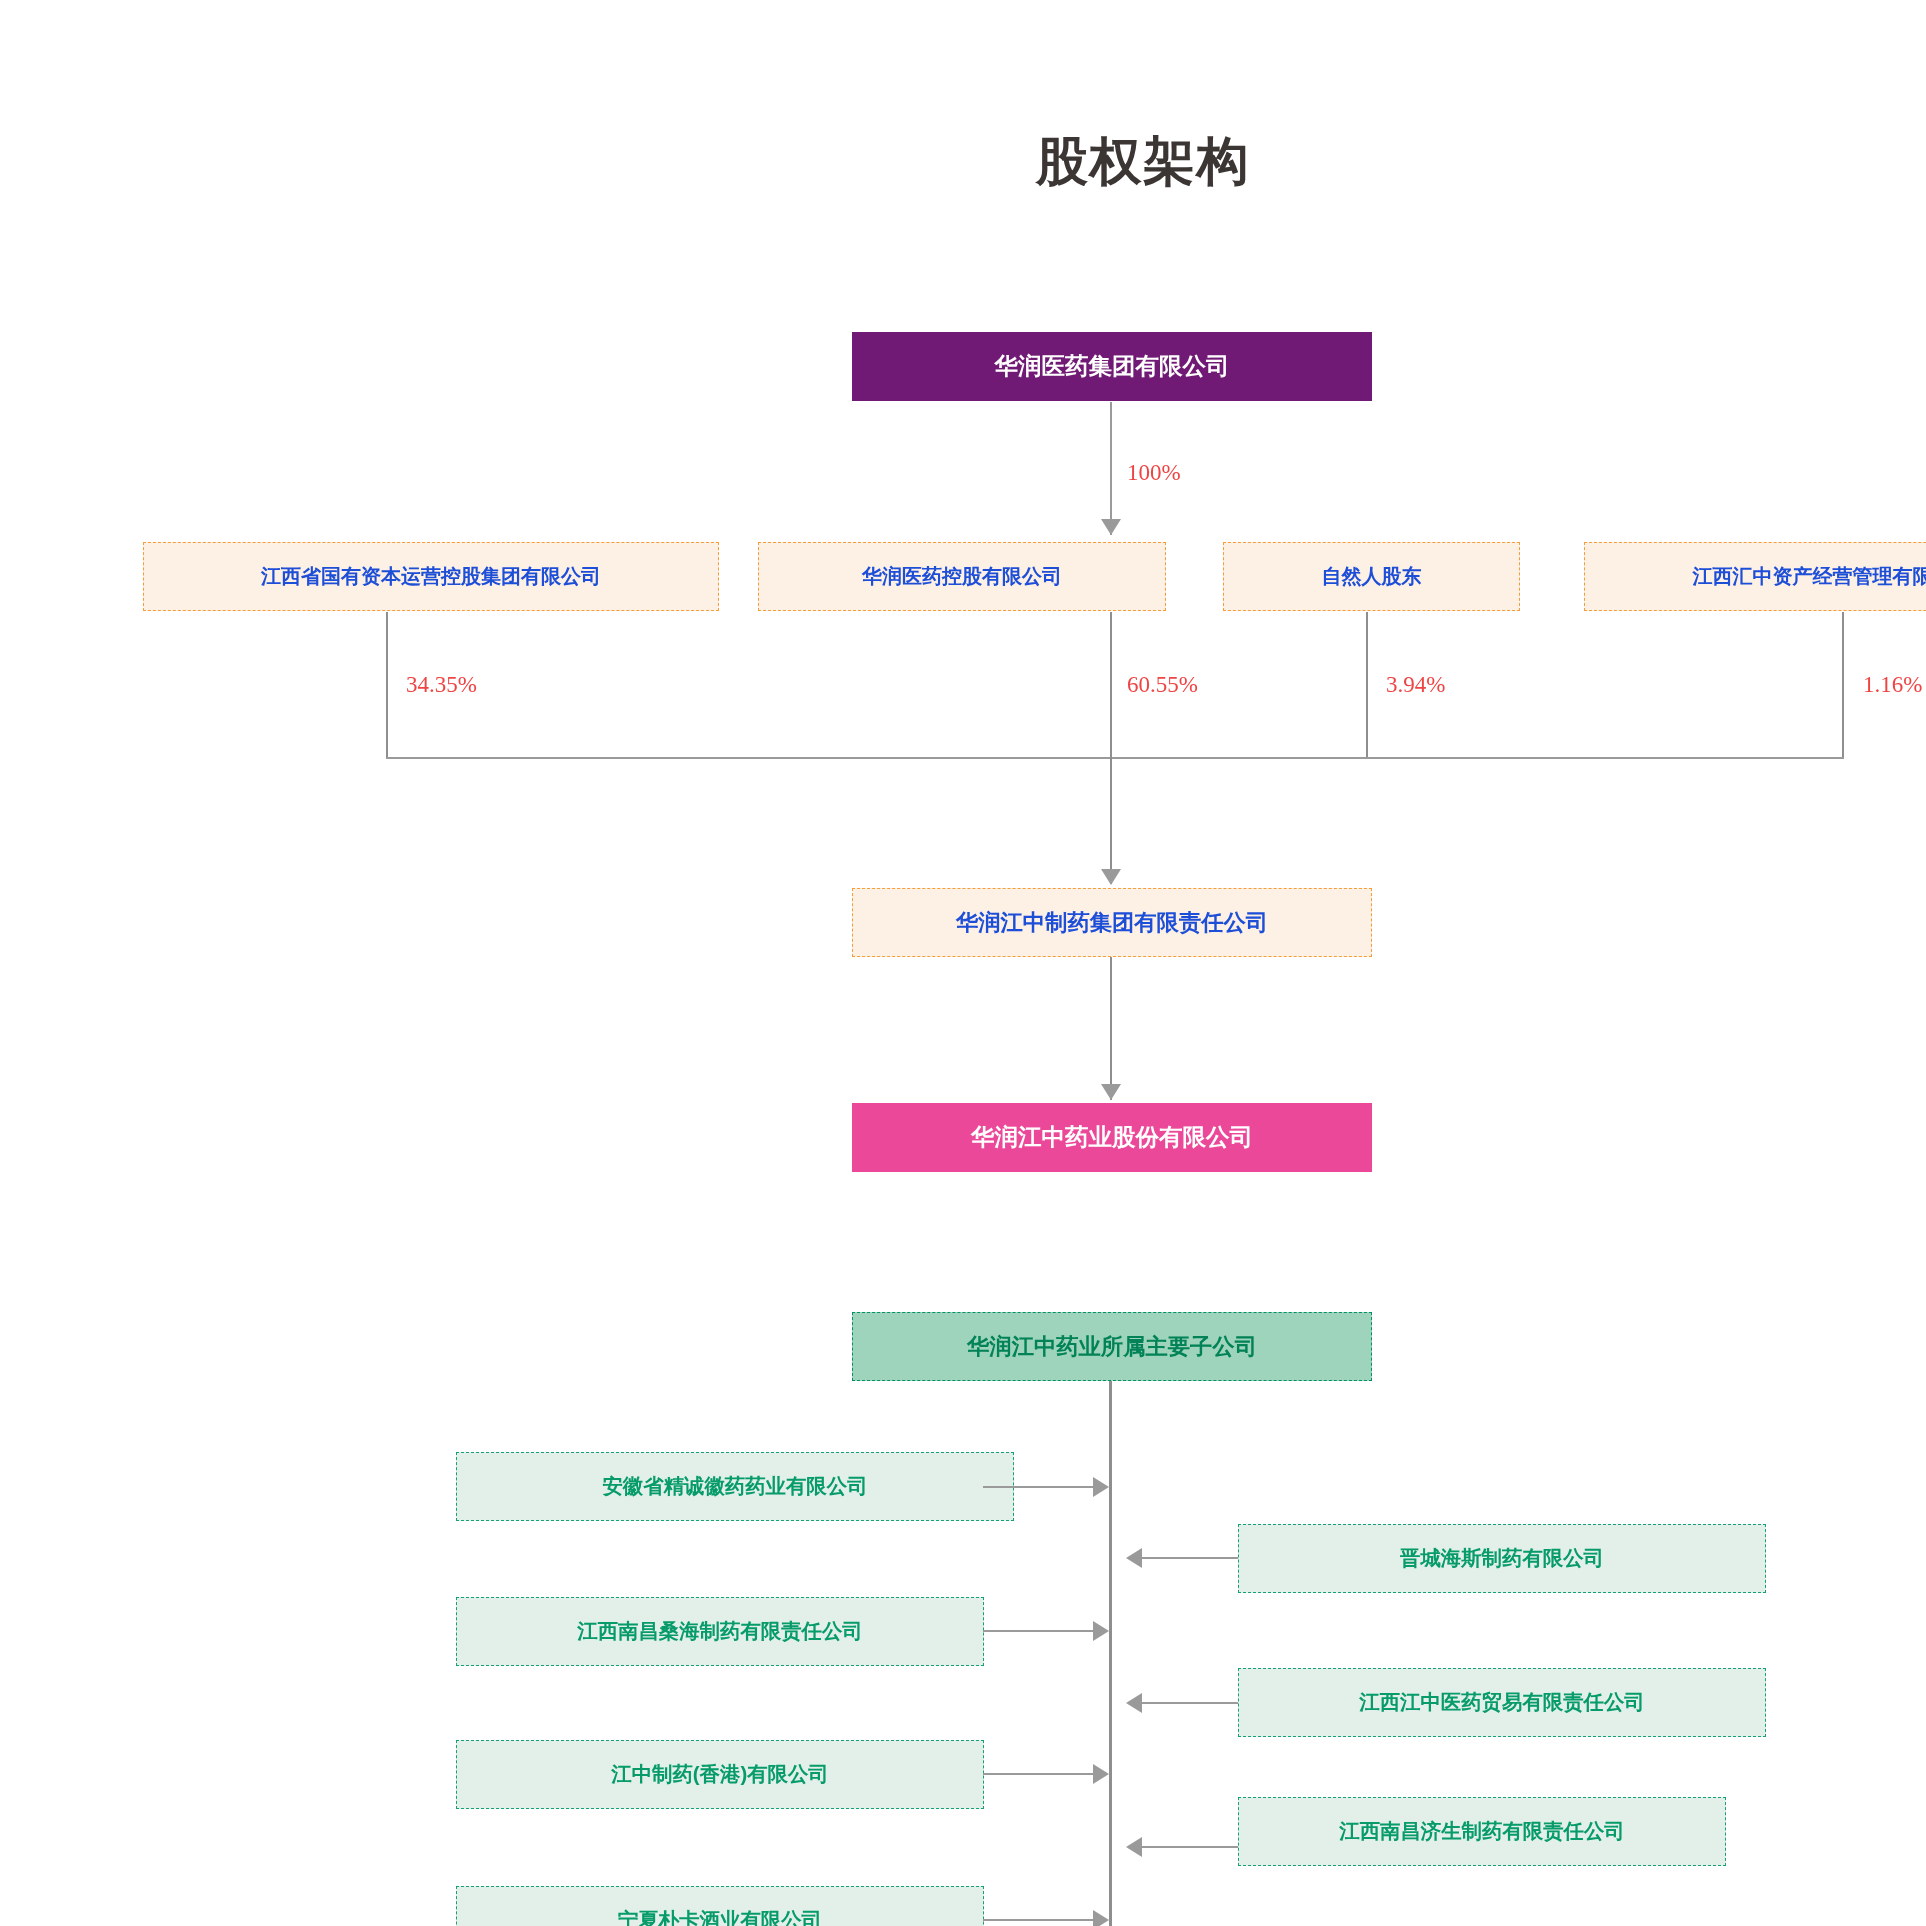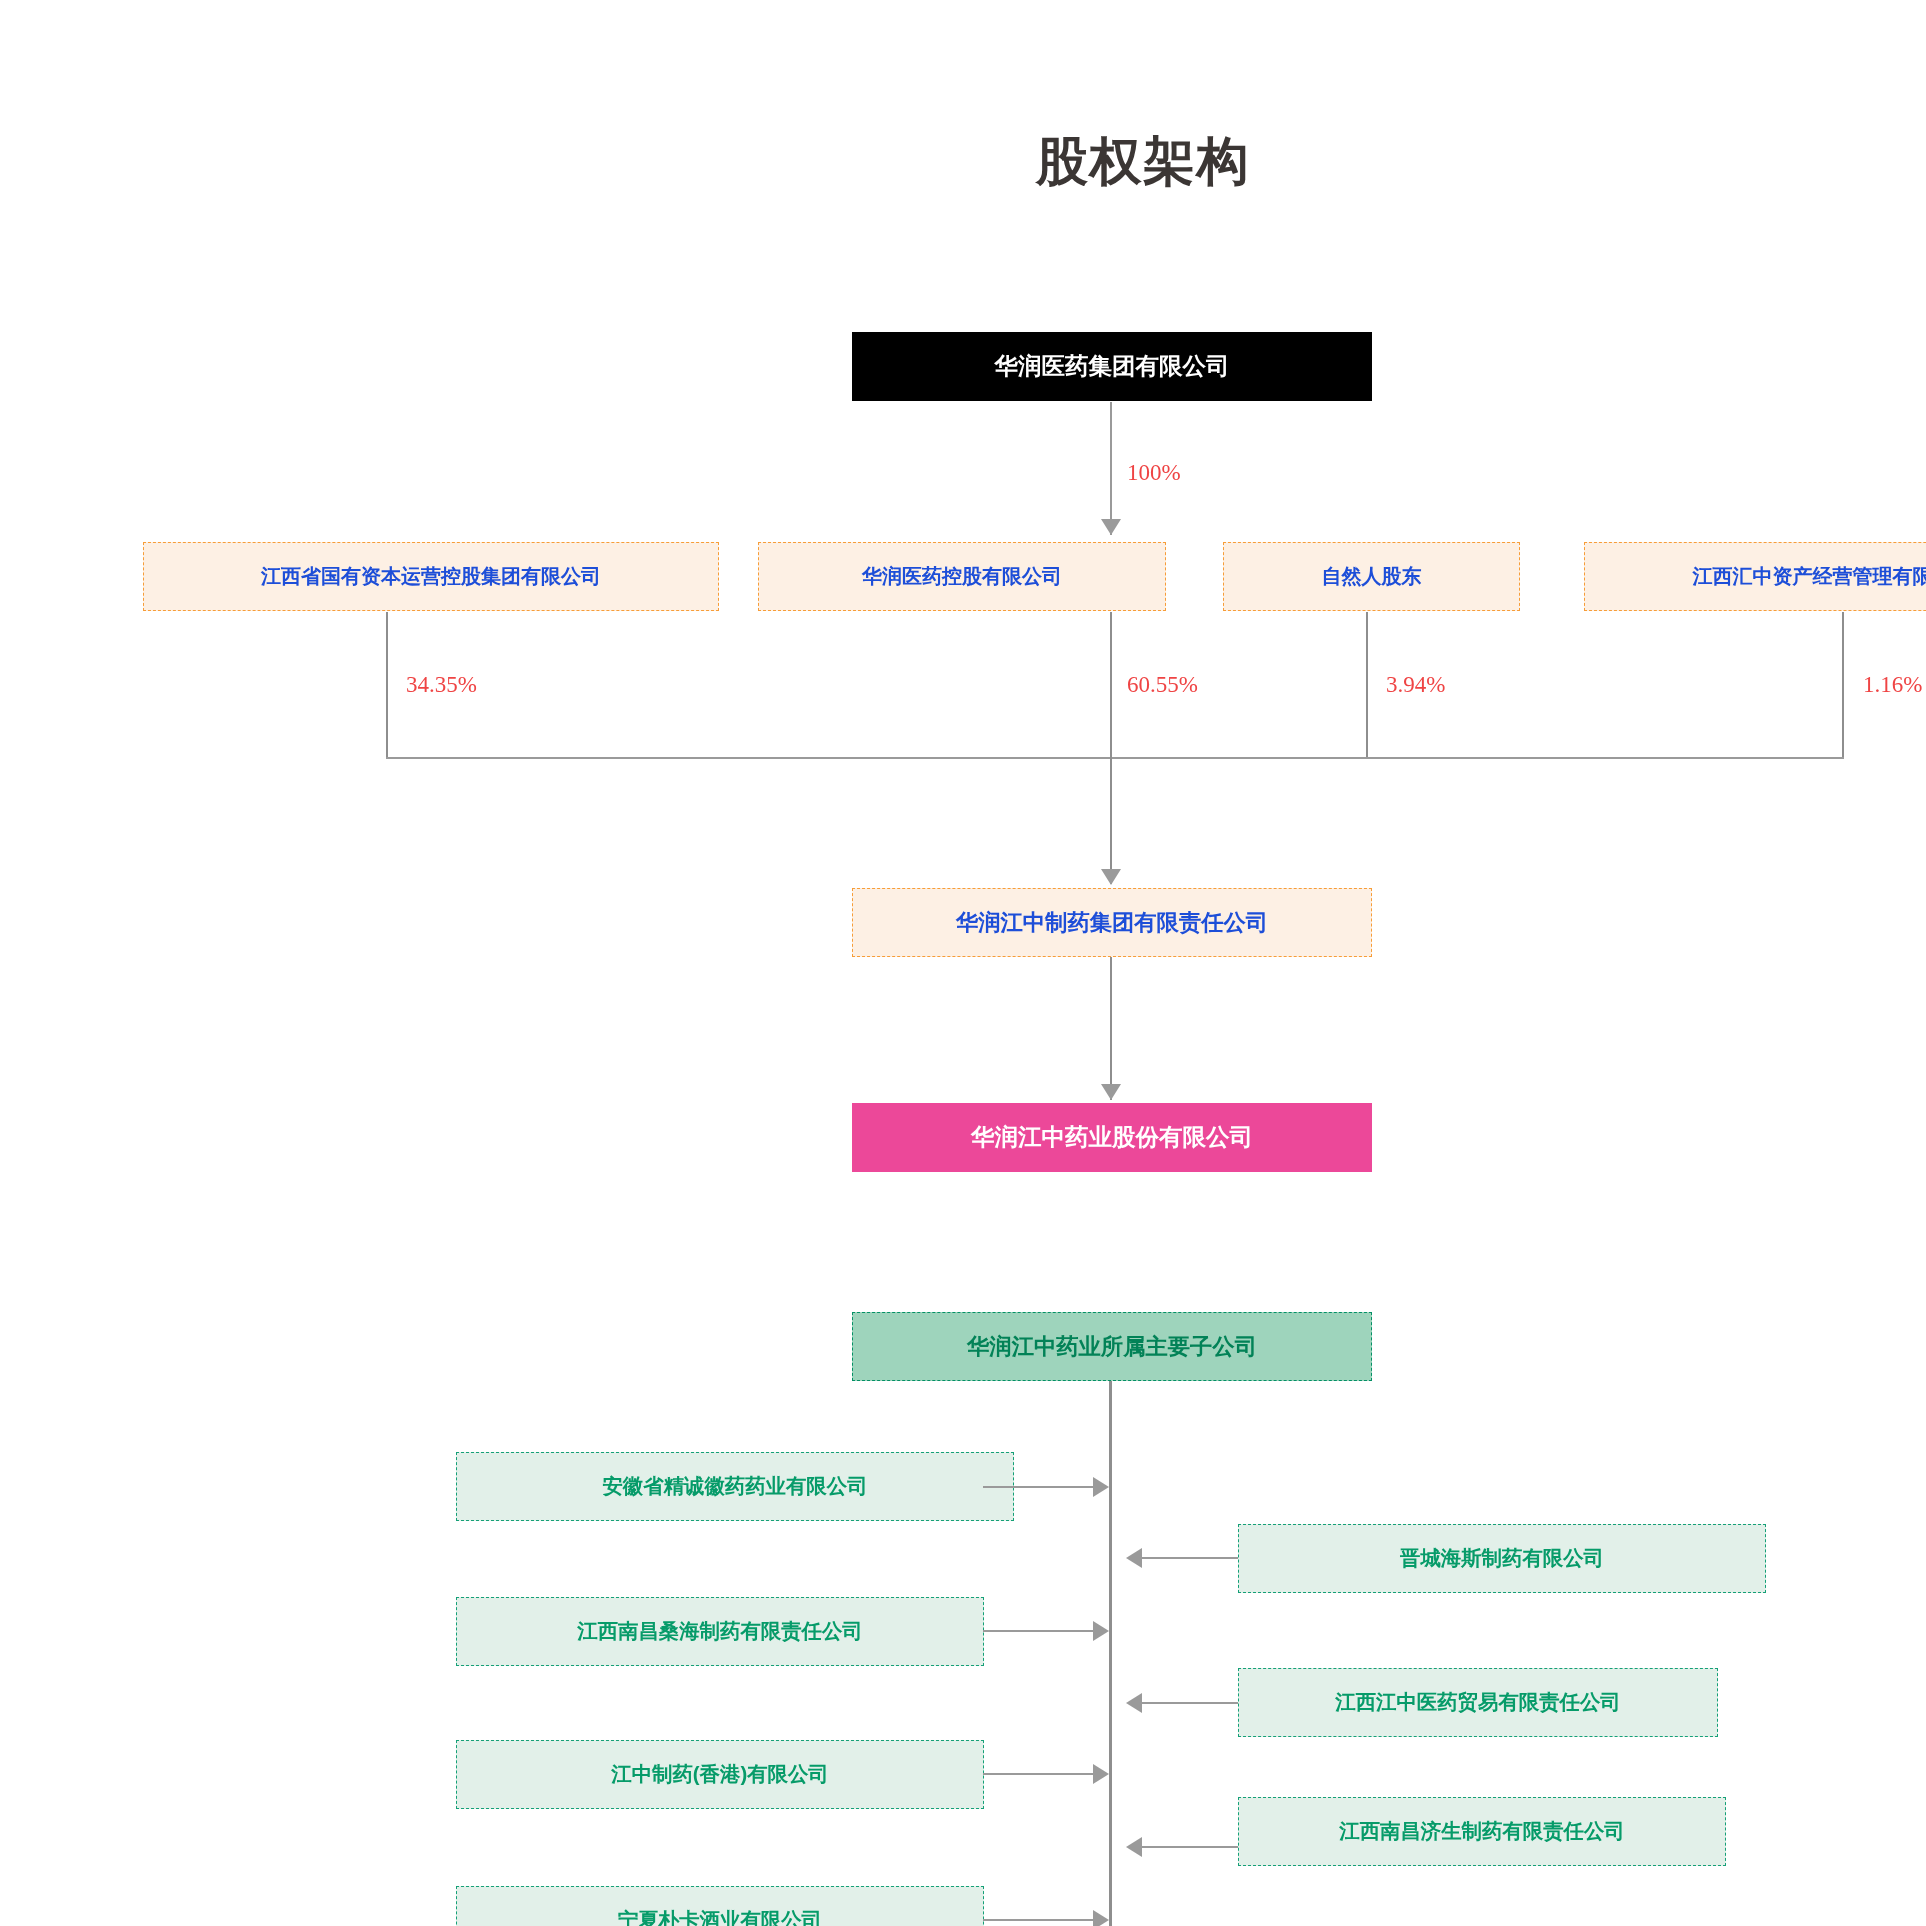--- a/index.html
+++ b/index.html
@@ -35,21 +35,21 @@
     display: flex;
     align-items: center;
     justify-content: center;
     text-align: center;
     font-weight: bold;
     line-height: 1.25;
     padding: 0 9.2px;
   }
 
   .node.solid-orange {
-    background: #000000;
+    background: #701a75;
     color: #ffffff;
     border: none;
   }
   .node.dashed-orange {
     background: #FDF0E4;
     color: #1d4ed8;
     border: 1.9px dashed #F79D38;
   }
   .node.solid-green {
     background: #ec4899;
@@ -204,21 +204,21 @@
 </div>
 <div class="hline" style="left:983px; top:1919px; width:110px;"></div>
 <div class="arrow-right" style="left:1093px; top:1910px;"></div>
 
 <div class="node light-green" style="left:1238px; top:1524px; width:528px; height:69px; font-size:20.4px;">
   <span>晋城海斯制药有限公司</span>
 </div>
 <div class="hline" style="left:1142px; top:1557px; width:96px;"></div>
 <div class="arrow-left" style="left:1126px; top:1548px;"></div>
 
-<div class="node light-green" style="left:1238px; top:1668px; width:480px; height:69px; font-size:20.4px;">
+<div class="node light-green" style="left:1238px; top:1668px; width:528px; height:69px; font-size:20.4px;">
   <span>江西江中医药贸易有限责任公司</span>
 </div>
 <div class="hline" style="left:1142px; top:1702px; width:96px;"></div>
 <div class="arrow-left" style="left:1126px; top:1693px;"></div>
 
 <div class="node light-green" style="left:1238px; top:1797px; width:488px; height:69px; font-size:20.4px;">
   <span>江西南昌济生制药有限责任公司</span>
 </div>
 <div class="hline" style="left:1142px; top:1846px; width:96px;"></div>
 <div class="arrow-left" style="left:1126px; top:1837px;"></div>

